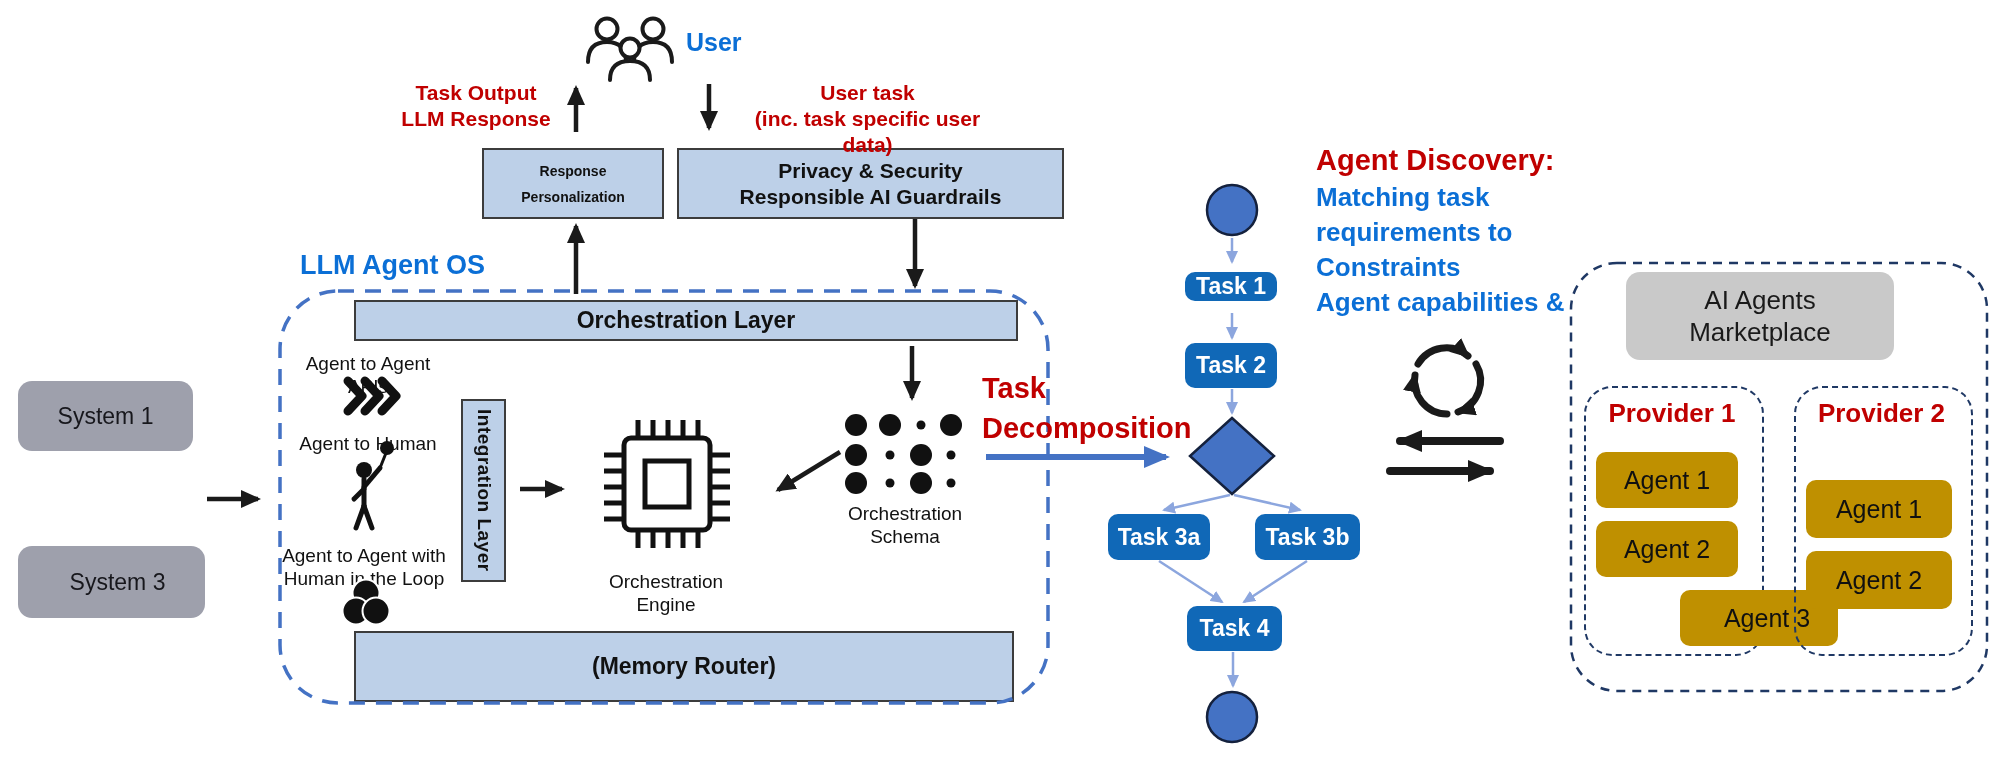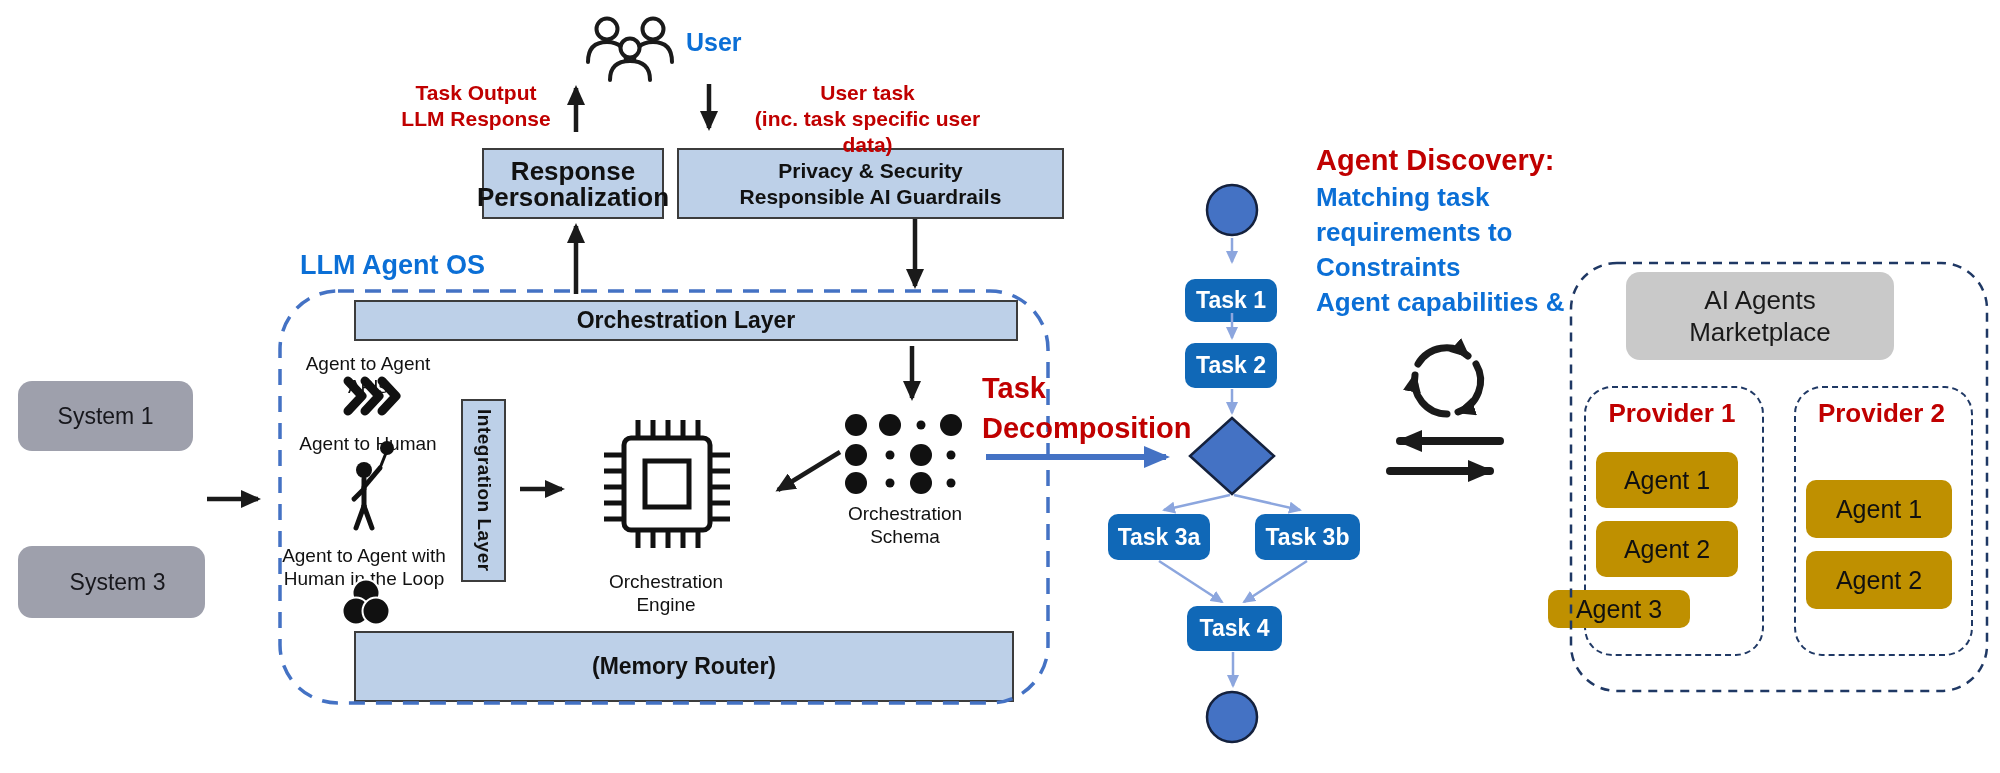--- a/index.html
+++ b/index.html
@@ -31,21 +31,21 @@
   <div class="abs red two-line txt-layer ctr" style="left:395px;top:80px;width:162px;font-size:21px;flex-direction:column;">
     <div>Task Output</div>
     <div>LLM Response</div>
   </div>
 
   <div class="abs red two-line txt-layer ctr" style="left:735px;top:80px;width:265px;font-size:21px;flex-direction:column;">
     <div>User task</div>
     <div>(inc. task specific user data)</div>
   </div>
 
-  <div class="abs ctr bluebox two-line" style="left:482px;top:148px;width:178px;height:67px;font-size:26px;flex-direction:column;">
+  <div class="abs ctr bluebox two-line" style="left:482px;top:148px;width:178px;height:67px;font-size:14px;flex-direction:column;">
     <div>Response</div>
     <div>Personalization</div>
   </div>
 
   <div class="abs ctr bluebox two-line" style="left:677px;top:148px;width:383px;height:67px;font-size:21px;flex-direction:column;">
     <div>Privacy &amp; Security</div>
     <div>Responsible AI Guardrails</div>
   </div>
 
   <div class="abs ctr sysbox" style="left:18px;top:381px;width:175px;height:70px;">System 1</div>
@@ -78,21 +78,21 @@
 
   <div class="abs ctr bluebox" style="left:354px;top:631px;width:656px;height:67px;font-size:23px;line-height:29px;flex-direction:column;">
     <div>(Memory Router)</div>
   </div>
 
   <div class="abs red txt-layer" style="left:982px;top:368px;font-size:29px;line-height:40px;white-space:nowrap;">
     <div>Task</div>
     <div>Decomposition</div>
   </div>
 
-  <div class="abs ctr taskbox" style="left:1185px;top:279px;width:92px;height:43px;">Task 1</div>
+  <div class="abs ctr taskbox" style="left:1185px;top:272px;width:92px;height:29px;">Task 1</div>
   <div class="abs ctr taskbox" style="left:1185px;top:343px;width:92px;height:45px;">Task 2</div>
   <div class="abs ctr taskbox" style="left:1108px;top:514px;width:102px;height:46px;">Task 3a</div>
   <div class="abs ctr taskbox" style="left:1255px;top:514px;width:105px;height:46px;">Task 3b</div>
   <div class="abs ctr taskbox" style="left:1187px;top:606px;width:95px;height:45px;">Task 4</div>
 
   <div class="abs txt-layer" style="left:1316px;top:140px;width:260px;">
     <div class="red" style="font-size:29px;line-height:40px;">Agent Discovery:</div>
     <div class="blue" style="font-size:26px;line-height:35px;">
       <div>Matching task</div>
       <div>requirements to</div>
@@ -103,21 +103,21 @@
 
   <div class="abs graybox ctr" style="left:1626px;top:272px;width:268px;height:88px;flex-direction:column;">
     <div>AI Agents</div>
     <div>Marketplace</div>
   </div>
 
   <div class="abs dash-navy" style="left:1584px;top:386px;width:176px;height:266px;"></div>
   <div class="abs red ctr" style="left:1584px;top:398px;width:176px;font-size:26px;">Provider 1</div>
   <div class="abs ctr goldbox" style="left:1596px;top:452px;width:142px;height:56px;">Agent 1</div>
   <div class="abs ctr goldbox" style="left:1596px;top:521px;width:142px;height:56px;">Agent 2</div>
-  <div class="abs ctr goldbox" style="left:1548px;top:590px;width:142px;height:38px;">Agent 3</div>
+  <div class="abs ctr goldbox" style="left:1680px;top:590px;width:142px;height:56px;padding-left:16px;">Agent 3</div>
 
   <div class="abs dash-navy" style="left:1794px;top:386px;width:175px;height:266px;"></div>
   <div class="abs red ctr" style="left:1794px;top:398px;width:175px;font-size:26px;">Provider 2</div>
   <div class="abs ctr goldbox" style="left:1806px;top:480px;width:146px;height:58px;">Agent 1</div>
   <div class="abs ctr goldbox" style="left:1806px;top:551px;width:146px;height:58px;">Agent 2</div>
 
   <svg id="overlay" width="2000" height="773" viewBox="0 0 2000 773">
     <defs>
       <marker id="akm" markerUnits="userSpaceOnUse" markerWidth="20" markerHeight="18" refX="17" refY="9" orient="auto">
         <path d="M0,0 L20,9 L0,18 z" fill="#1a1a1a"></path>

